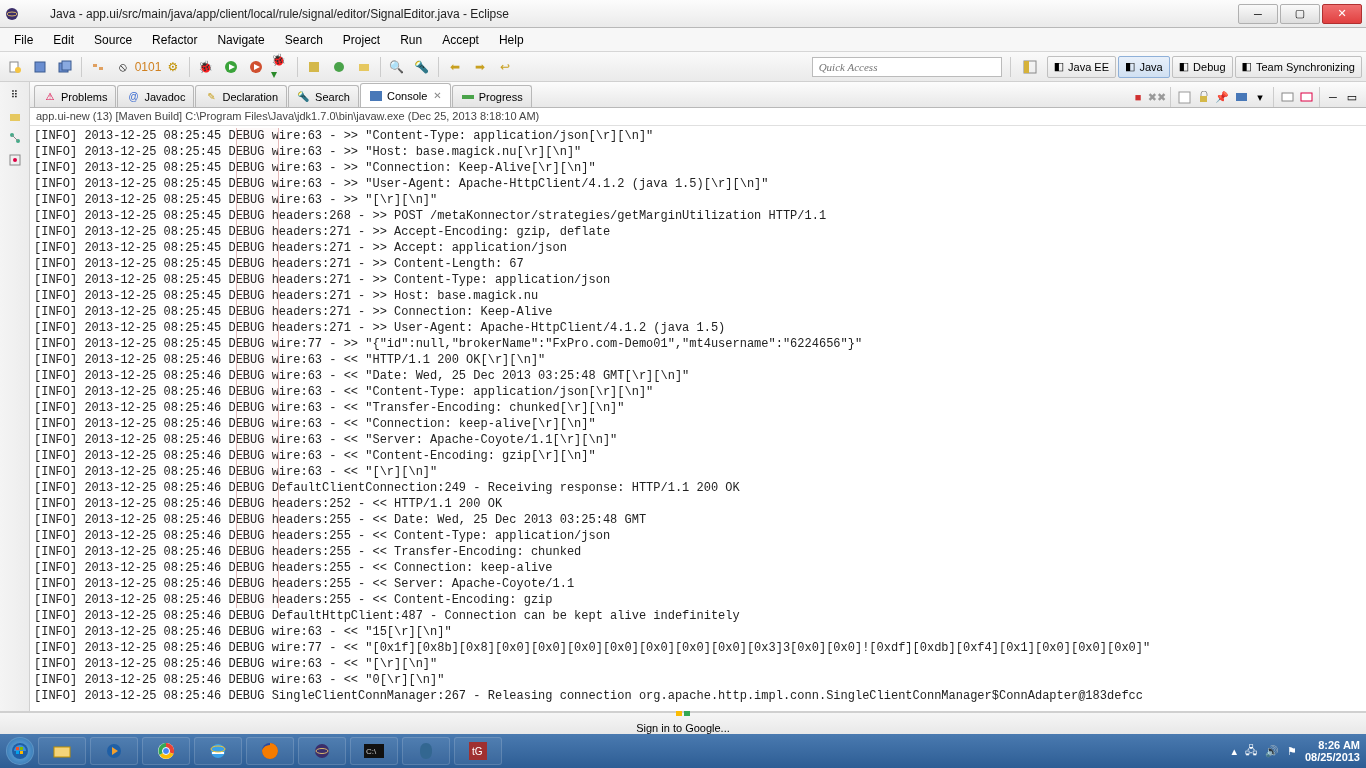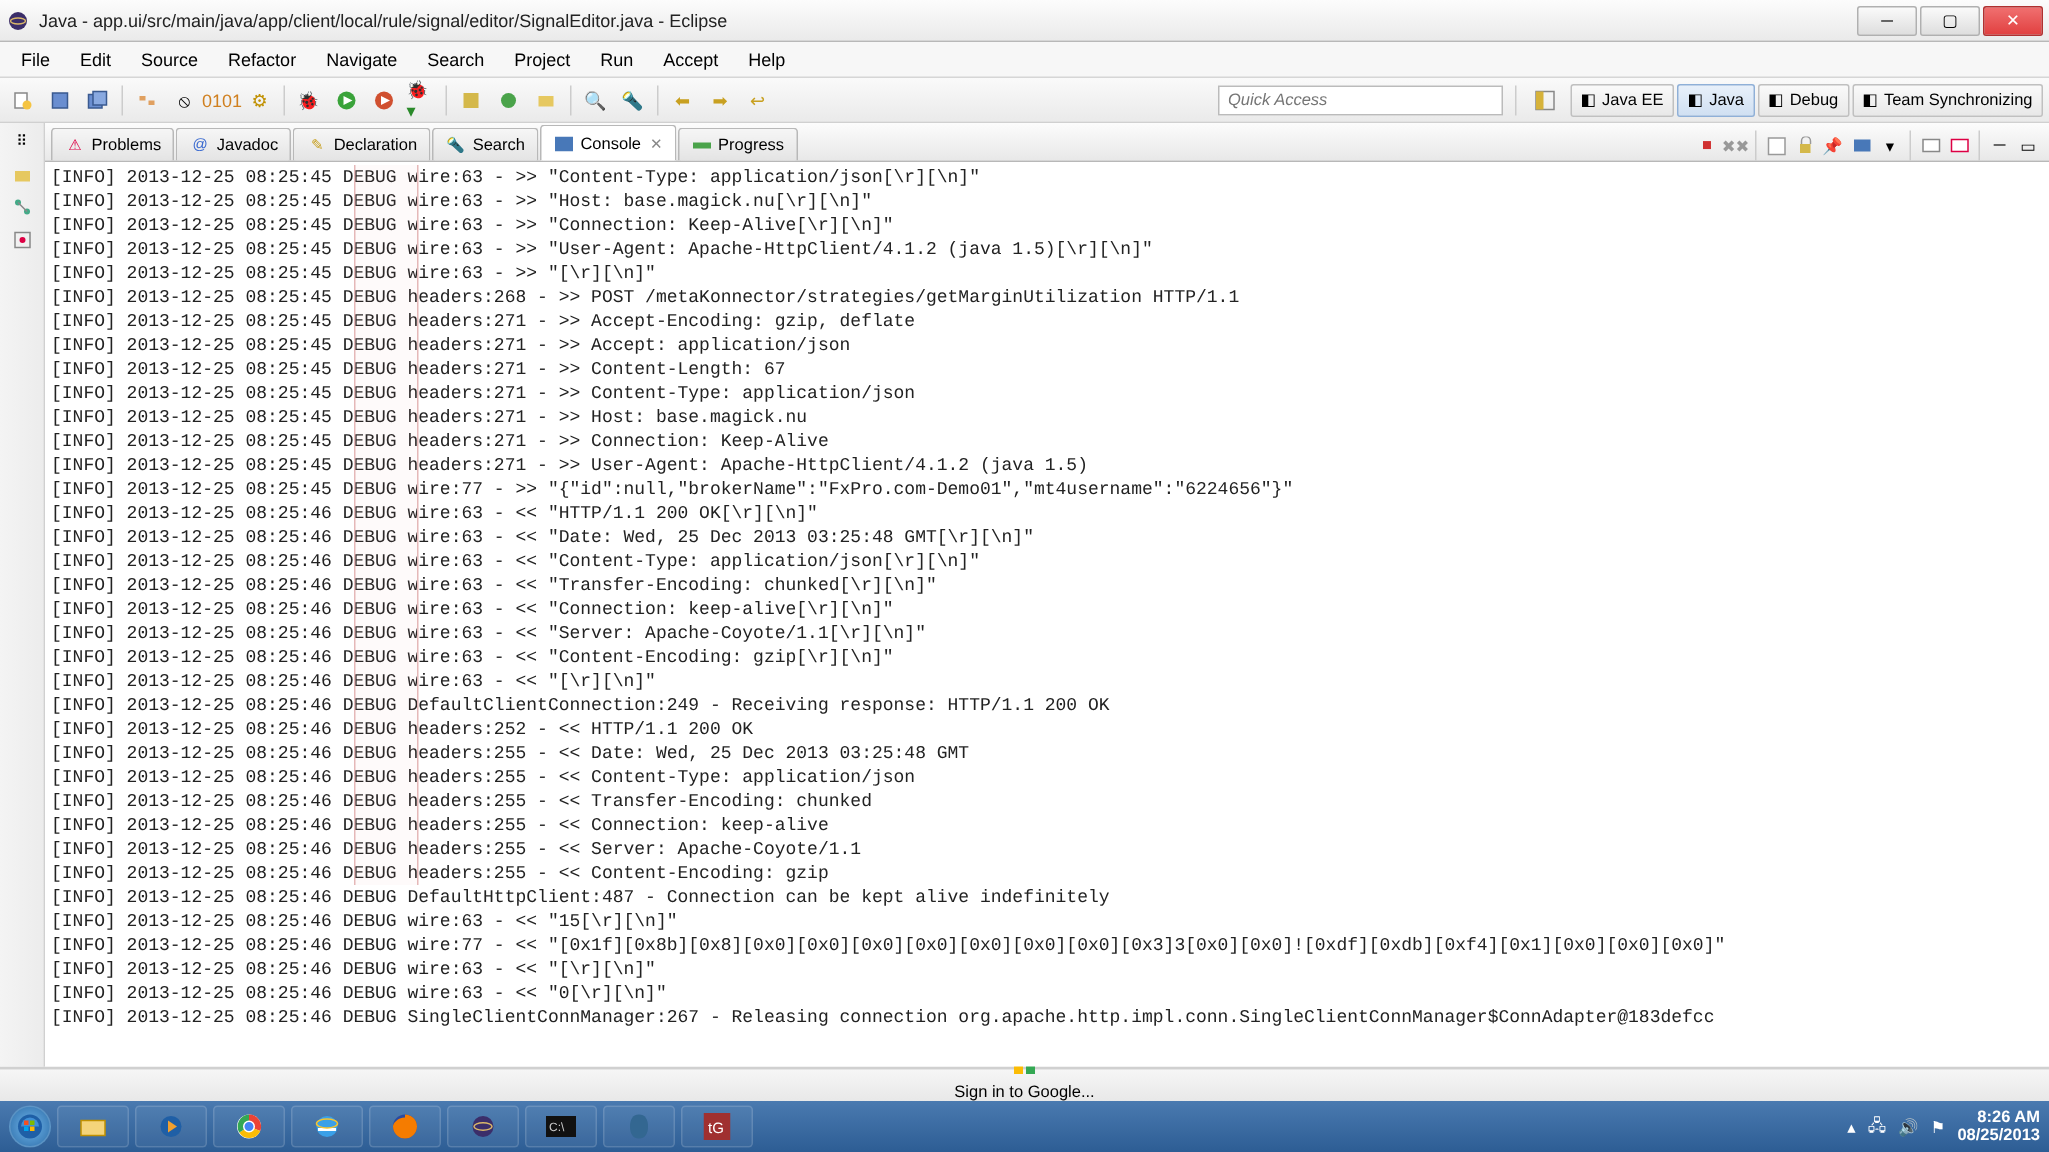--- a/index.html
+++ b/index.html
@@ -1,29 +1,29 @@
 <!DOCTYPE html>
 <html><head>
 <meta charset="utf-8">
 <style>
 * { margin: 0; padding: 0; box-sizing: border-box; font-family: "Segoe UI", Tahoma, sans-serif; }
 html, body { width: 1366px; height: 768px; overflow: hidden; background: #fff; }
-.titlebar { height: 28px; background: linear-gradient(#fcfcfc,#eaeaea); display:flex; align-items:center; padding:0 4px; border-bottom:1px solid #b8b8b8; }
+.titlebar { height: 28px; background: linear-gradient(#fcfcfc,#eaeaea); display:flex; align-items:center; padding:0 4px; border-bottom:1px solid #b8b8b8;gap:24px; }
 .titlebar .icon { width:16px; height:16px; margin-right:6px; display:inline-flex; align-items:center; justify-content:center; }
 .titlebar .title { font-size:12px; color:#222; flex:1; }
 .winbtns { display:flex; gap:2px; }
 .winbtn { width:40px; height:20px; display:flex; align-items:center; justify-content:center; font-size:11px; border:1px solid #b0b0b0; border-radius:2px; background:linear-gradient(#fafafa,#dedede); }
 .winbtn.close { background:linear-gradient(#f07070,#e14040); color:#fff; border-color:#b03030; }
 .menubar { height:24px; display:flex; align-items:center; padding:0 4px; background:#f7f7f7; border-bottom:1px solid #d6d6d6; font-size:12px; }
 .menubar span { padding:2px 10px; cursor:default; }
 .toolbar { height:30px; display:flex; align-items:center; padding:2px 4px; background:linear-gradient(#fafafa,#eaeaea); border-bottom:1px solid #d0d0d0; gap:3px; }
 .tb-btn { width:22px; height:22px; border:1px solid transparent; border-radius:2px; display:flex; align-items:center; justify-content:center; font-size:12px; }
 .tb-sep { width:1px; height:20px; background:#ccc; margin:0 2px; }
 .quick-access { margin-left:auto; display:flex; align-items:center; gap:6px; }
-.search-box { width:190px; height:20px; border:1px solid #bbb; font-size:11px; padding:0 6px; color:#888; font-style:italic; }
+.search-box { width:190px; height:20px; border:1px solid #bbb; font-size:11px; padding:0 6px; color:#888; font-style:italic;font-family:Liberation Serif, serif; }
 .persp-btn { height:22px; padding:0 6px; display:flex; align-items:center; gap:4px; border:1px solid #c0c0c0; border-radius:2px; background:linear-gradient(#fafafa,#e8e8e8); font-size:11px; }
 .persp-btn.sel { background:linear-gradient(#e8f0fa,#d0e0f2); border-color:#8fb0d8; }
 .workspace { display:flex; height:630px; border-bottom:1px solid #d0d0d0; }
 .leftbar { width:30px; background:linear-gradient(to right,#f4f4f4,#ececec); border-right:1px solid #d0d0d0; display:flex; flex-direction:column; align-items:center; padding-top:4px; gap:6px; }
 .leftbar .icon-sm { width:16px; height:16px; display:flex; align-items:center; justify-content:center; font-size:10px; }
 .main { flex:1; display:flex; flex-direction:column; position:relative; }
 .tabrow { height:26px; display:flex; align-items:flex-end; background:linear-gradient(#fcfcfc,#e8e8e8); border-bottom:1px solid #b8b8b8; padding-left:4px; gap:0; }
 .tab { height:22px; padding:0 8px; display:flex; align-items:center; gap:4px; font-size:11px; border:1px solid #b8b8b8; border-bottom:none; background:linear-gradient(#f6f6f6,#e4e4e4); border-top-left-radius:3px; border-top-right-radius:3px; margin-right:1px; }
 .tab.active { background:#fff; height:24px; }
 .tab .ti { width:14px; height:14px; display:inline-flex; align-items:center; justify-content:center; font-size:10px; }
@@ -279,20 +279,21 @@
         <span class="rb">
             <svg width="13" height="13">
               <rect x="1" y="2" width="11" height="8" fill="#fff" stroke="#d04"></rect>
             </svg>
           </span>
         <span class="tb-sep"></span>
         <span class="rb">─</span>
         <span class="rb">▭</span>
       </div>
     </div>
+    <div class="launchinfo">app.ui-new (13) [Maven Build] C:\Program Files\Java\jdk1.7.0\bin\javaw.exe (Dec 25, 2013 8:18:10 AM)</div>
     <div class="console">
       <div id="highlight" class="highlight-col" style="left: 205.635px; width: 43.2075px; height: 480px; top: 2px;"></div>
       <div class="console-inner" id="console-inner">[INFO] 2013-12-25 08:25:45 DEBUG wire:63 - &gt;&gt; "Content-Type: application/json[\r][\n]"
 [INFO] 2013-12-25 08:25:45 DEBUG wire:63 - &gt;&gt; "Host: base.magick.nu[\r][\n]"
 [INFO] 2013-12-25 08:25:45 DEBUG wire:63 - &gt;&gt; "Connection: Keep-Alive[\r][\n]"
 [INFO] 2013-12-25 08:25:45 DEBUG wire:63 - &gt;&gt; "User-Agent: Apache-HttpClient/4.1.2 (java 1.5)[\r][\n]"
 [INFO] 2013-12-25 08:25:45 DEBUG wire:63 - &gt;&gt; "[\r][\n]"
 [INFO] 2013-12-25 08:25:45 DEBUG headers:268 - &gt;&gt; POST /metaKonnector/strategies/getMarginUtilization HTTP/1.1
 [INFO] 2013-12-25 08:25:45 DEBUG headers:271 - &gt;&gt; Accept-Encoding: gzip, deflate
 [INFO] 2013-12-25 08:25:45 DEBUG headers:271 - &gt;&gt; Accept: application/json

